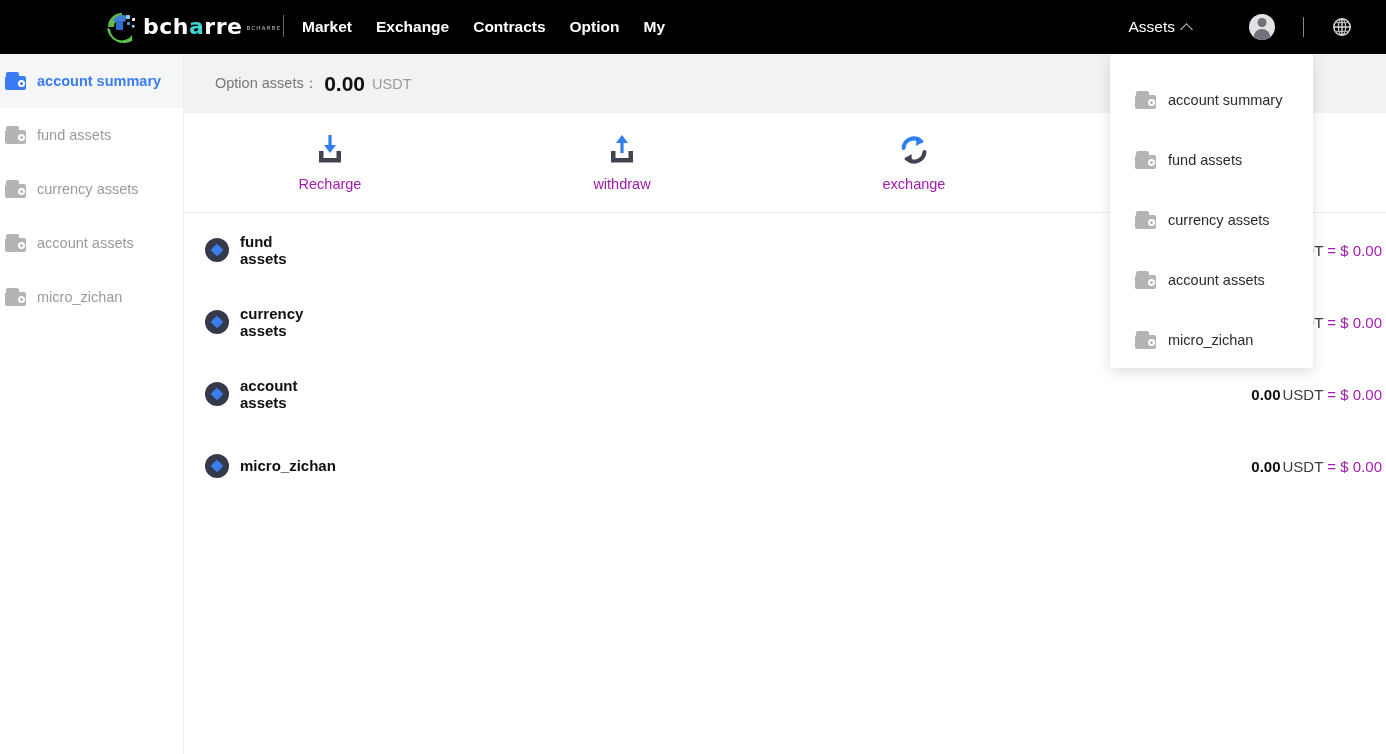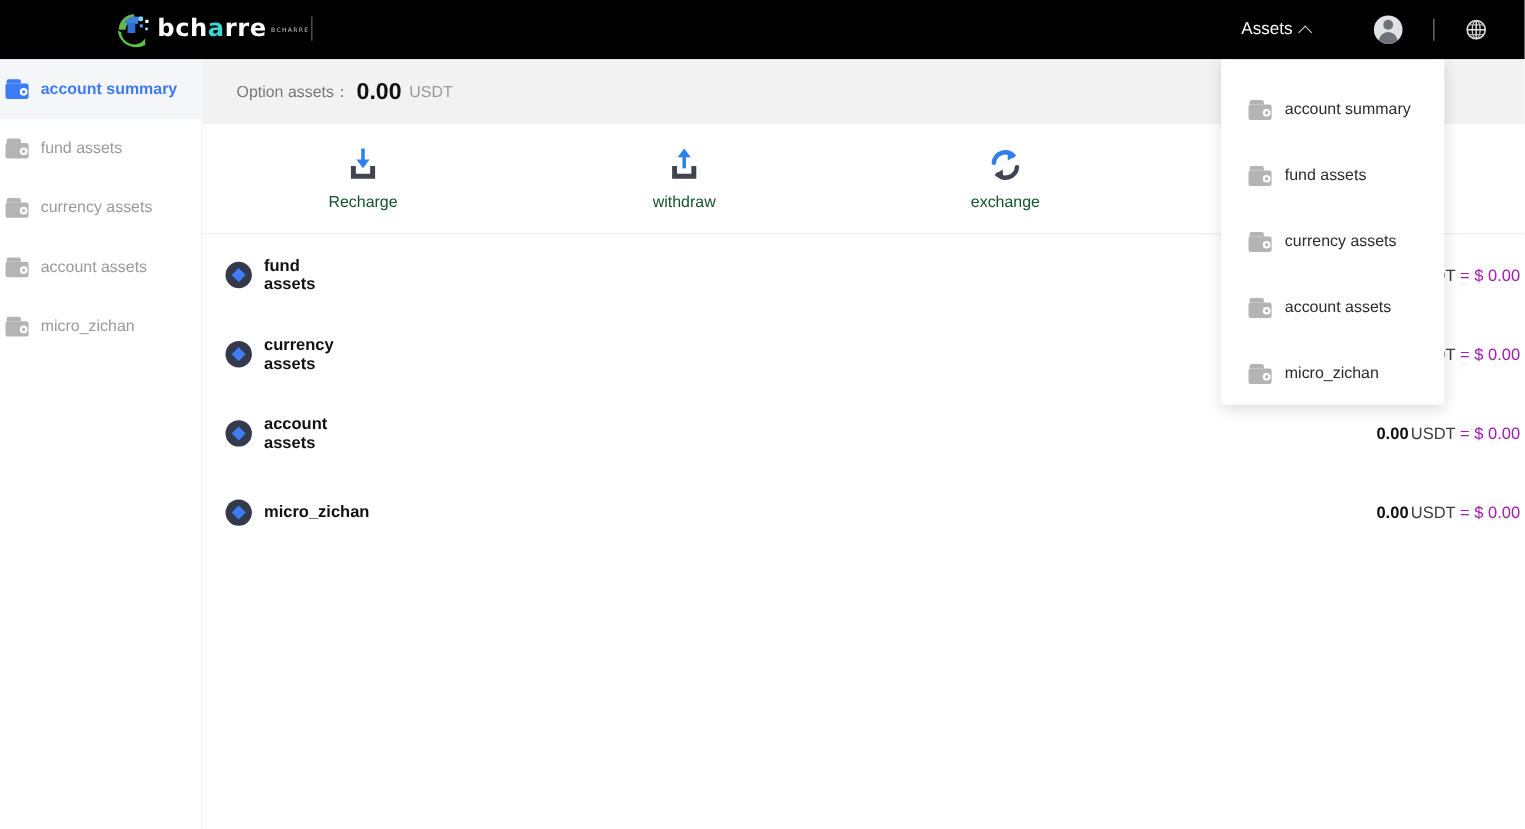--- a/index.html
+++ b/index.html
@@ -136,21 +136,21 @@
 
   #actions {
     position: absolute; left: 0; top: 59px; width: 1202px; height: 100px;
     display: flex; align-items: center;
     border-bottom: 1px solid #ededed;
   }
   .action {
     flex: 0 0 292px; display: flex; flex-direction: column;
     align-items: center; justify-content: center; cursor: pointer;
   }
-  .action .act-label { margin-top: 9px; font-size: 14.5px; color: #14532d; }
+  .action .act-label { margin-top: 9px; font-size: 14.5px; color: #a21caf; }
   .act-icon { width: 34px; height: 34px; }
 
   #asset-rows { position: absolute; left: 0; top: 160px; width: 1202px; }
   .asset-row {
     position: relative; height: 72px;
     display: flex; align-items: center; justify-content: space-between;
     padding: 0 4px 0 21px;
   }
   .row-left { display: flex; align-items: center; gap: 11px; }
   .diamond-ic { position: relative; width: 24px; height: 24px; flex: 0 0 24px; }
@@ -208,20 +208,27 @@
       <div class="logo-sub-row">
         <span class="logo-rule"></span>
         <span class="logo-sub">BCHARRE</span>
         <span class="logo-rule"></span>
       </div>
     </div>
   </div>
 
   <div id="nav-divider"></div>
 
+  <div id="nav-links">
+    <span class="nav-link">Market</span>
+    <span class="nav-link">Exchange</span>
+    <span class="nav-link">Contracts</span>
+    <span class="nav-link">Option</span>
+    <span class="nav-link">My</span>
+  </div>
 
   <div id="topbar-right">
     <div id="assets-menu">
       <span>Assets</span>
       <span class="chev-up"></span>
     </div>
     <div style="width:58px"></div>
     <div id="avatar">
       <span class="head"></span>
       <span class="body"></span>

